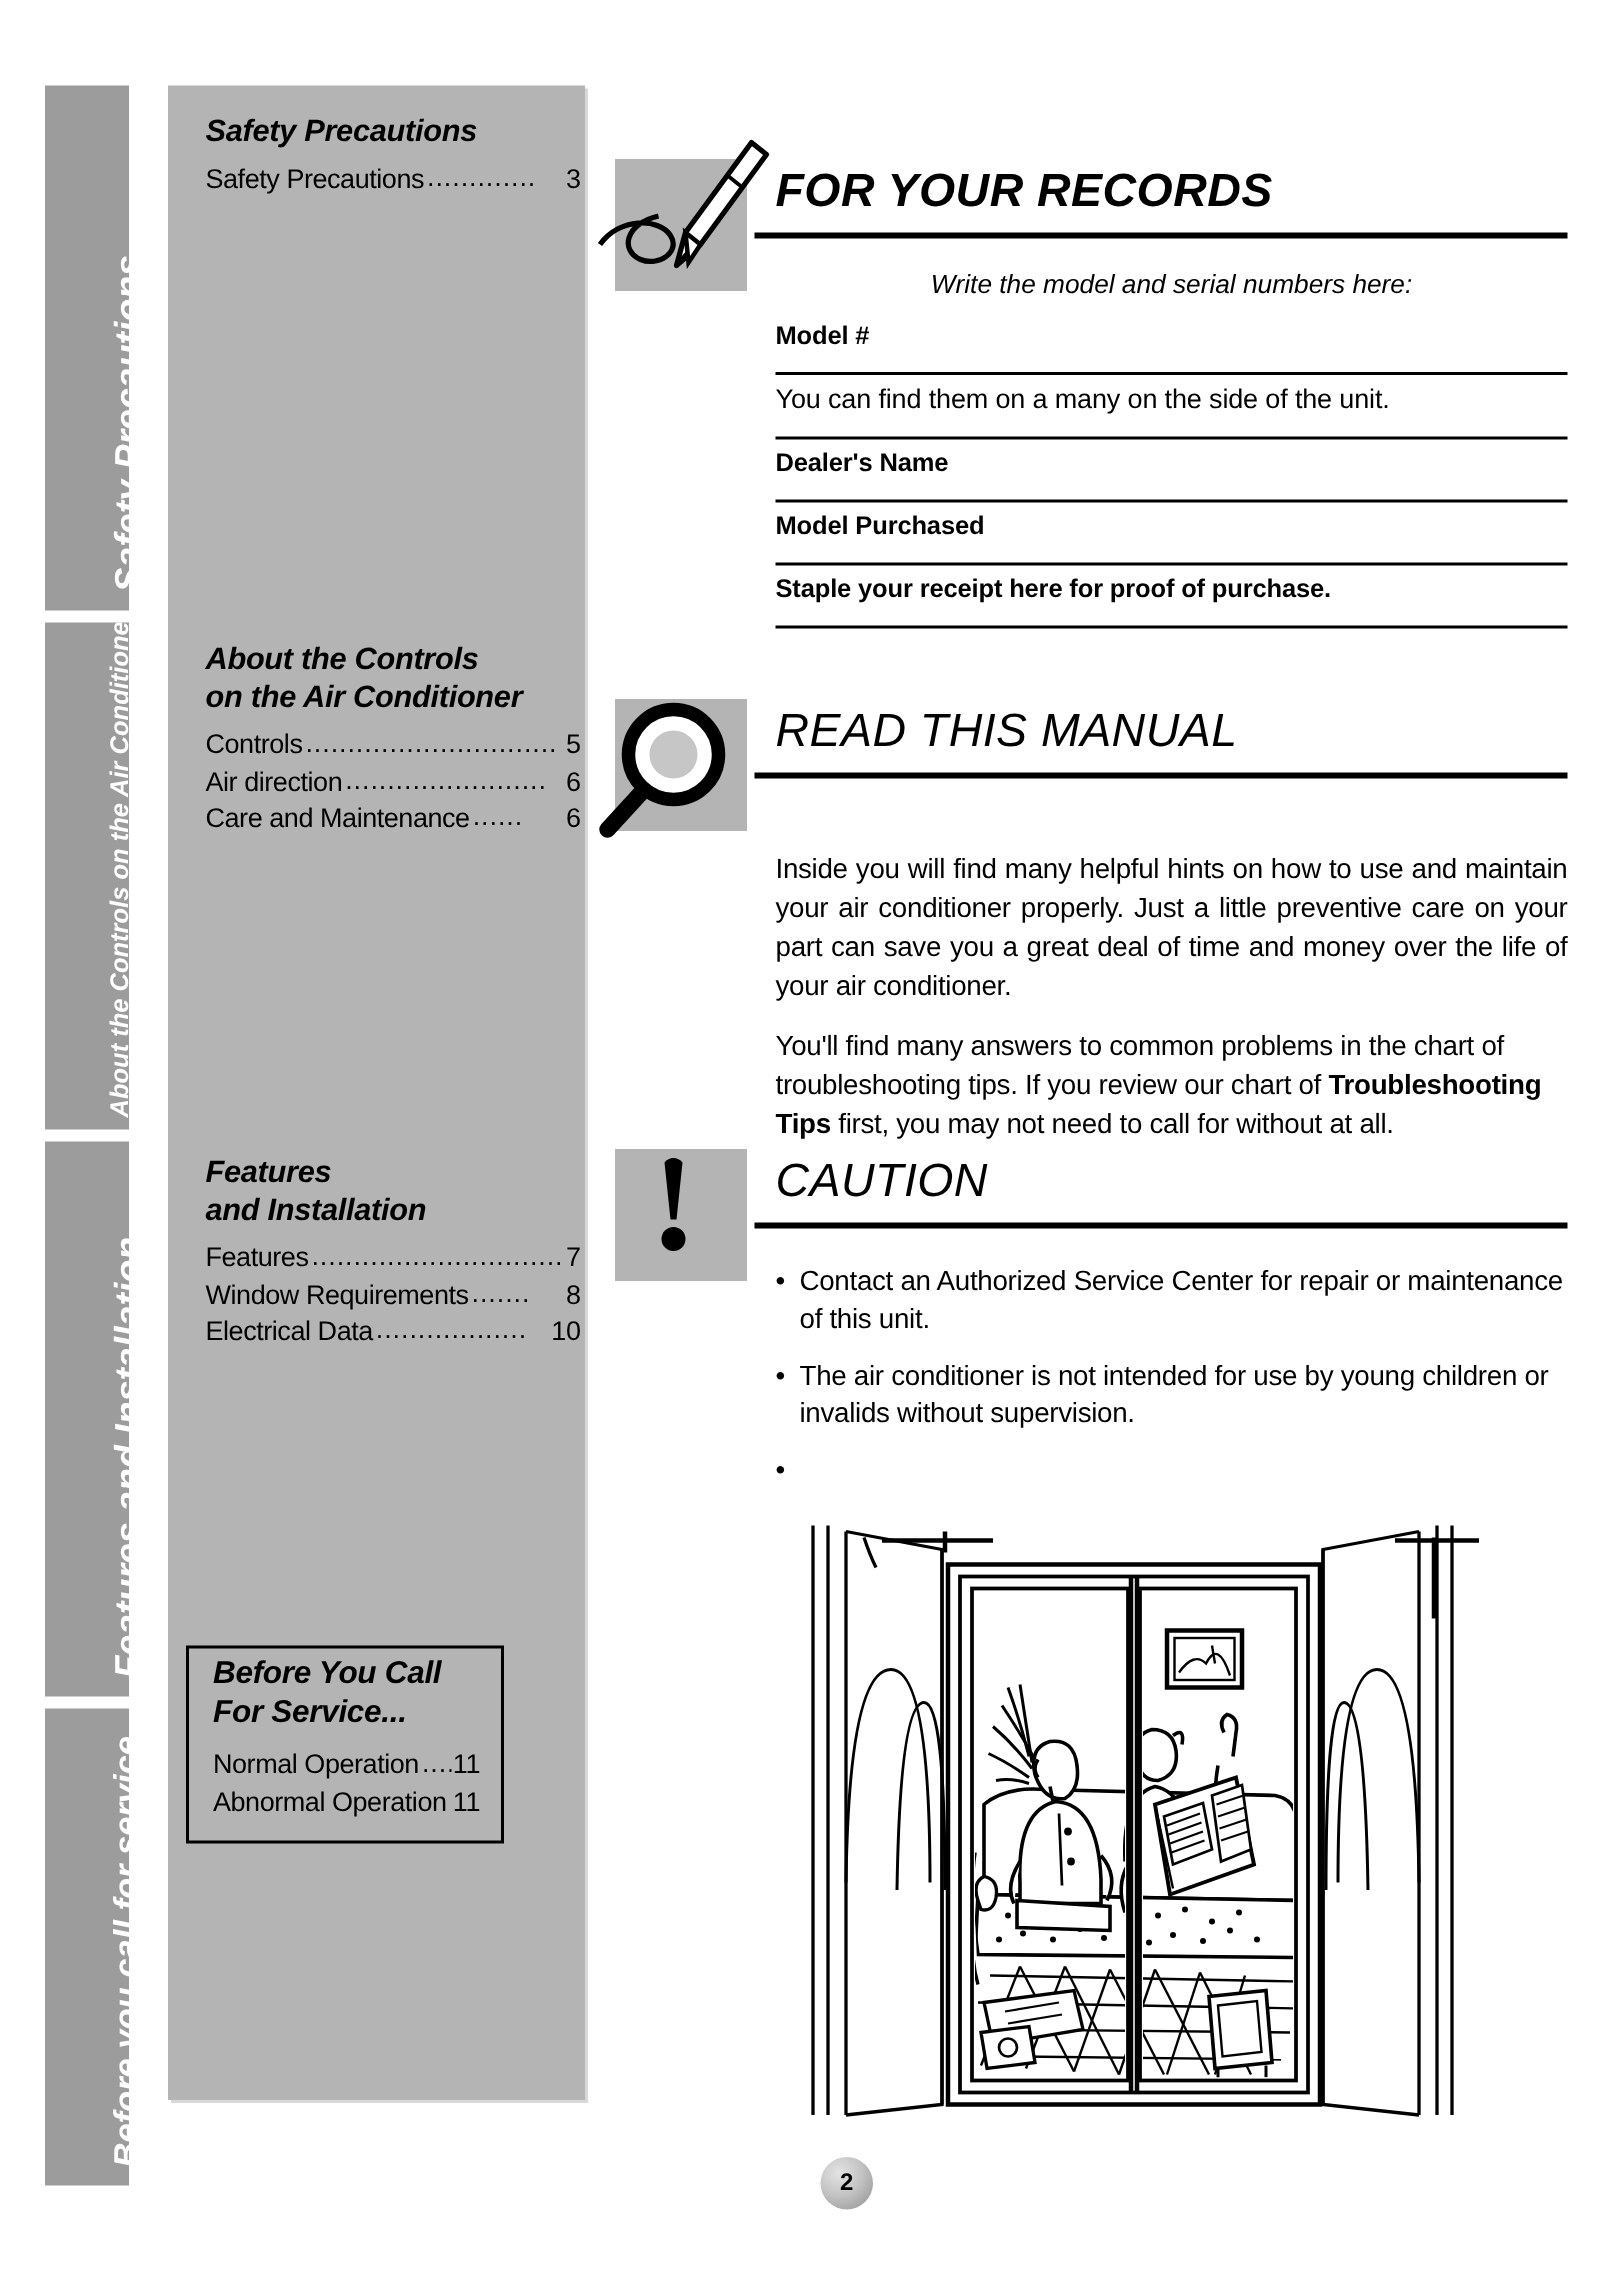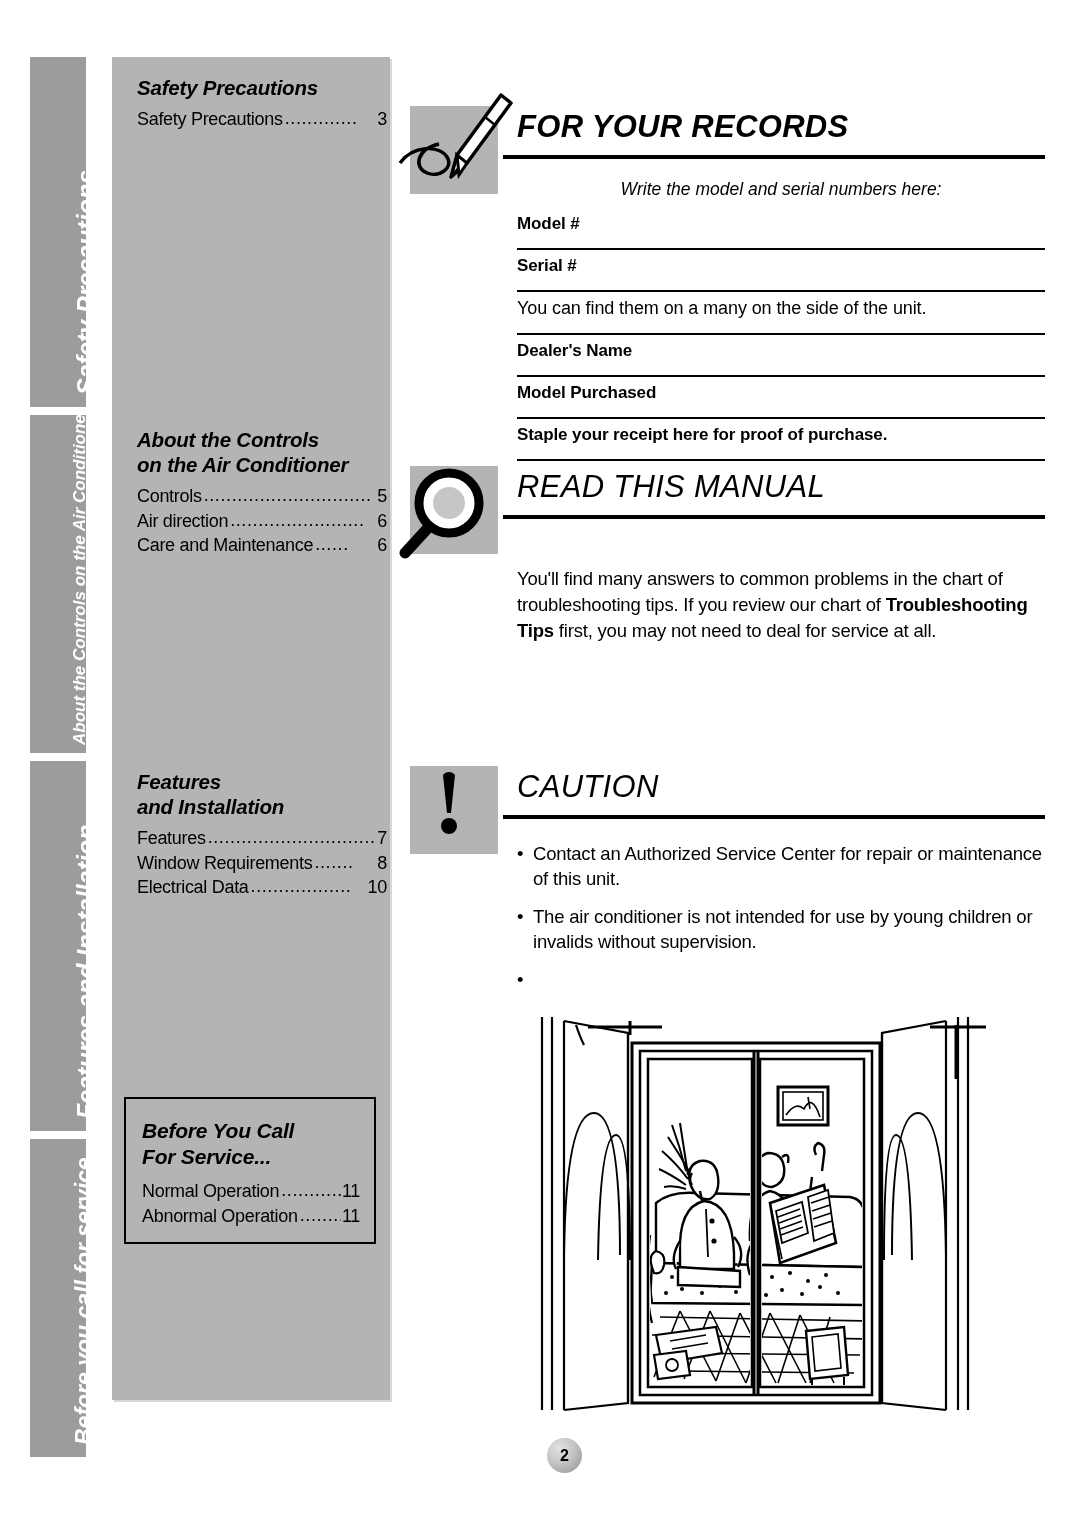--- a/index.html
+++ b/index.html
@@ -93,24 +93,24 @@
   .toc-page { flex: 0 0 auto; }
 
   .grp1 { top: 18px; }
   .grp2 { top: 370px; }
   .grp3 { top: 712px; }
 
   .toc-box {
     position: absolute;
     left: 12px;
     top: 1040px;
-    width: 252px;
+    width: 212px;
     box-sizing: border-box;
     border: 2.5px solid #000;
-    padding: 19px 14px 14px 16px;
+    padding: 4px 14px 14px 16px;
   }
   .toc-box .toc-heading { font-size: 21px; line-height: 26px; margin-bottom: 9px; }
 
   
   .content { position: absolute; left: 405px; top: 16px; width: 640px; height: 1519px; }
 
   .section { position: absolute; left: 0; width: 640px; }
   .sec-records { top: 85px; }
   .sec-manual  { top: 445px; }
   .sec-caution { top: 745px; }
@@ -326,23 +326,20 @@
       </div>
     </div>
     <div class="sec-title">FOR YOUR RECORDS</div>
     <div class="sec-rule"></div>
     <div class="sec-body">
       <div class="italic-note">Write the model and serial numbers here:</div>
 
       <div class="form-row">
         <div class="lbl">Model #</div>
       </div>
-      <div class="form-row">
-        <div class="lbl">Serial #</div>
-      </div>
       <div class="form-row plain">
         <div class="lbl">You can find them on a many on the side of the unit.</div>
       </div>
       <div class="form-row">
         <div class="lbl">Dealer's Name</div>
       </div>
       <div class="form-row">
         <div class="lbl">Model Purchased</div>
       </div>
       <div class="form-row">
@@ -359,21 +356,22 @@
         <svg width="120" height="110" viewBox="0 0 120 110" style="position:absolute;left:-8px;top:-4px;overflow:visible;">
           <path d="M30,72 L8,96" stroke="#000" stroke-width="11" stroke-linecap="round"></path>
           <circle cx="52" cy="46" r="30" fill="#ffffff" stroke="#000" stroke-width="9"></circle>
           <circle cx="52" cy="46" r="16" fill="#c6c6c6"></circle>
         </svg>
       </div>
     </div>
     <div class="sec-title light">READ THIS MANUAL</div>
     <div class="sec-rule"></div>
     <div class="sec-body" style="top:105px;">
-      <p class="para nojust"><span>You'll find many answers to common problems in the chart of troubleshooting tips. If you review our chart of </span><b>Troubleshooting Tips</b><span> first, you may not need to deal for service at all.</span></p>
+      <p class="para">Inside you will find many helpful hints on how to use and maintain your air conditioner properly. Just a little preventive care on your part can save you a great deal of time and money over the life of your air conditioner.</p>
+      <p class="para nojust"><span>You'll find many answers to common problems in the chart of troubleshooting tips. If you review our chart of </span><b>Troubleshooting Tips</b><span> first, you may not need to call for without at all.</span></p>
     </div>
   </div>
 
   <div class="section sec-caution">
     <div class="badge-wrap">
       <div class="badge-shadow"></div>
       <div class="badge"></div>
       <div class="badge-inner">
         <svg width="88" height="88" viewBox="0 0 88 88" style="position:absolute;left:0;top:0;">
           <path d="M38,14 C41,10 47,10 50,14 L46,52 L42,52 Z" fill="#000"></path>

